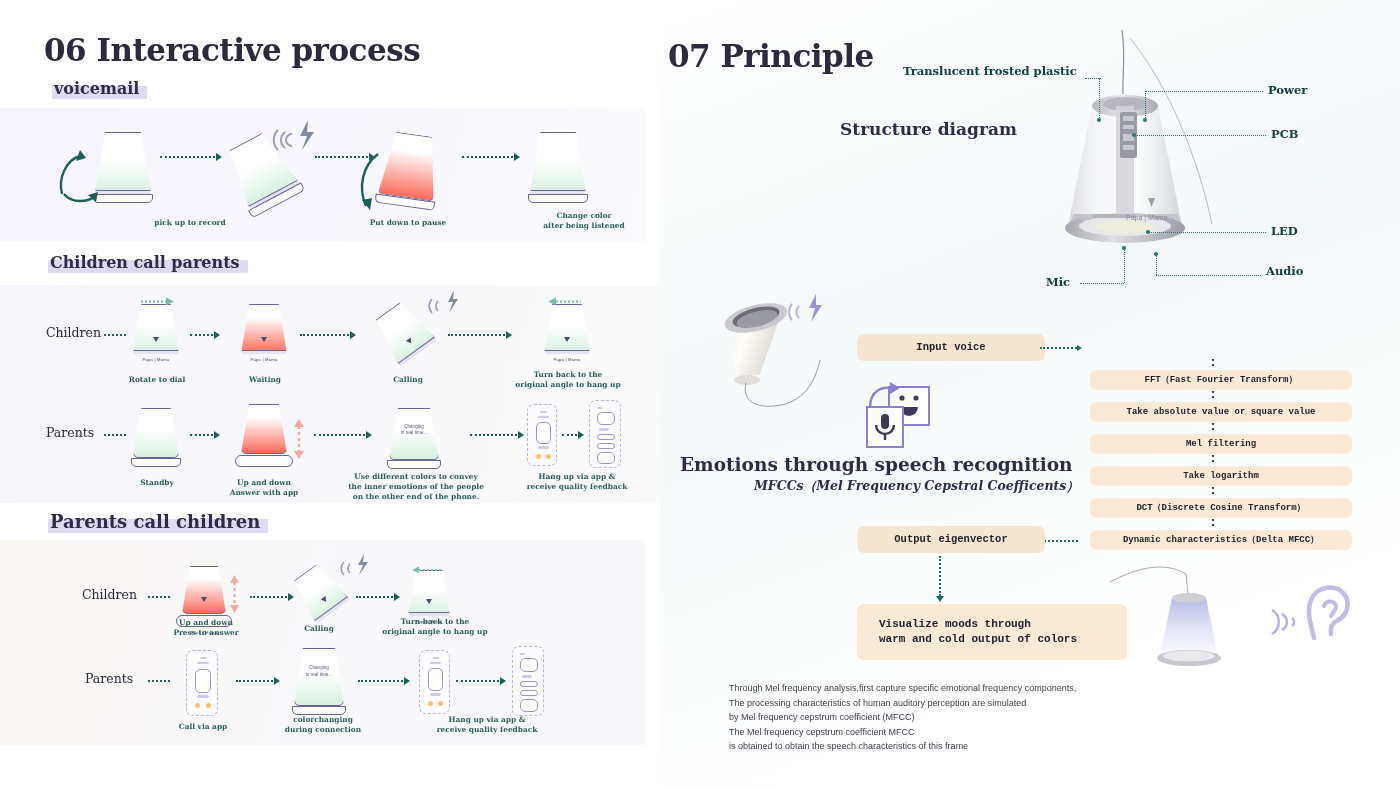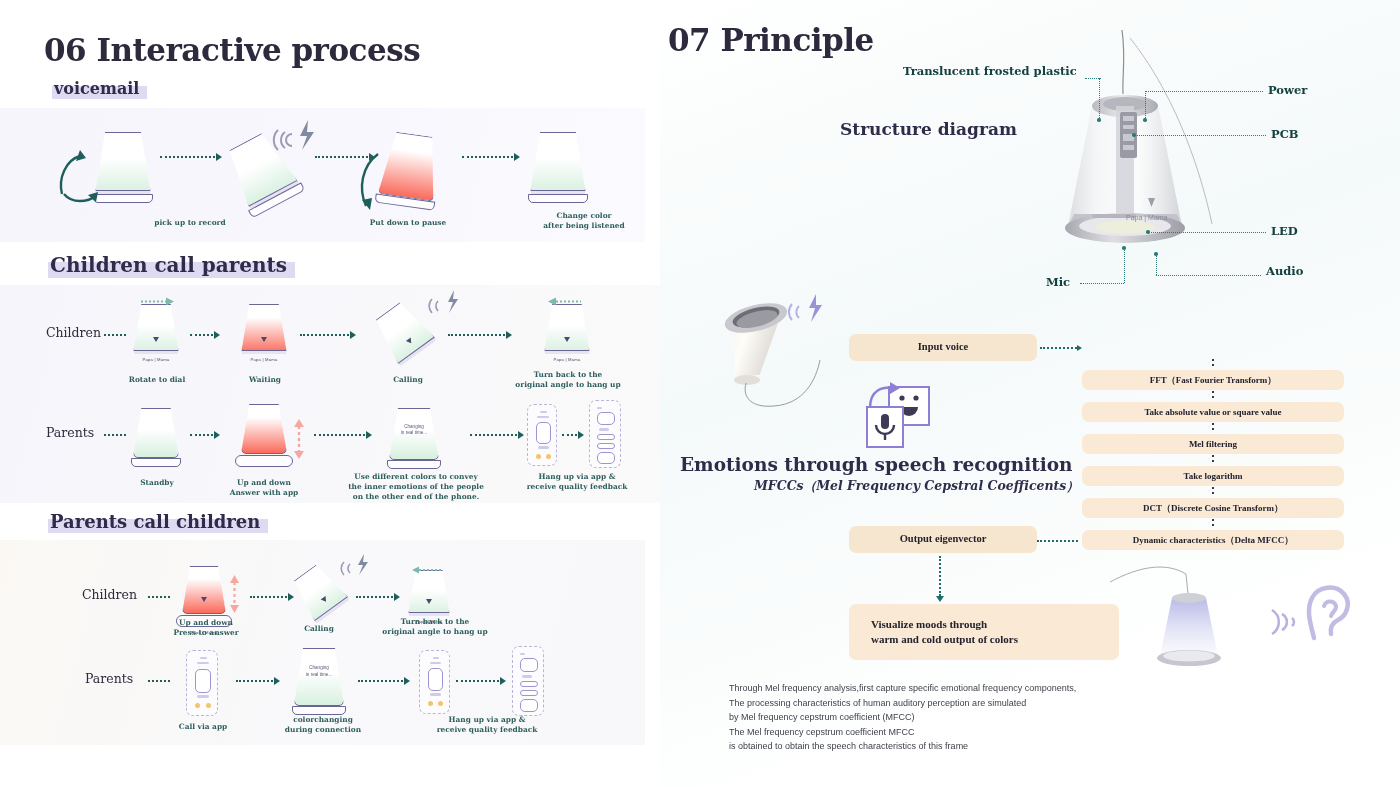--- a/index.html
+++ b/index.html
@@ -15,42 +15,42 @@
   
   .left { position: absolute; left: 0; top: 0; width: 660px; height: 737px; }
 
   .sec-title {
     font-family: "DejaVu Serif", serif;
     font-weight: bold;
     color: #2e2a3d;
     letter-spacing: -0.5px;
   }
   #title-06 { position: absolute; left: 44px; top: 32px; font-size: 31px; }
-  #title-07 { position: absolute; left: 668px; top: 22px; font-size: 31px; }
+  #title-07 { position: absolute; left: 668px; top: 38px; font-size: 31px; }
 
   .hl {
     position: absolute;
     font-family: "DejaVu Serif", serif;
     font-weight: bold;
     color: #2f2b4a;
     white-space: nowrap;
     padding: 1px 8px 2px 2px;
   }
   .hl::before {
     content: "";
     position: absolute;
     left: 0; right: 0; bottom: 1px;
     height: 58%;
     background: #dedaf2;
     z-index: -1;
   }
   .hl > span { position: relative; z-index: 1; }
 
   #sub-voicemail { left: 52px; top: 78px; font-size: 16px; }
-  #sub-children { left: 48px; top: 252px; font-size: 20px; }
+  #sub-children { left: 48px; top: 252px; font-size: 16px; }
   #sub-parents  { left: 48px; top: 510px; font-size: 18px; }
 
   .panel { position: absolute; }
   #panel-voicemail { left: 0; top: 108px; width: 645px; height: 134px;
      background: linear-gradient(100deg,#f6f5fc 0%, #f8f7fd 55%, #fbfafd 100%); }
   #panel-children  { left: 0; top: 285px; width: 666px; height: 218px;
      background: linear-gradient(105deg,#f6f5fb 0%, #f8f8fb 50%, #fafaf9 100%); }
   #panel-parents   { left: 0; top: 540px; width: 645px; height: 205px;
      background: linear-gradient(105deg,#fbf8f4 0%, #f9f8fa 45%, #f8f8fb 100%); }
 
@@ -198,26 +198,27 @@
   .leader { position: absolute; border-top: 1.3px dotted #2d7a78; height: 0; }
   .leaderv { position: absolute; border-left: 1.3px dotted #2d7a78; width: 0; }
   .pin { position: absolute; width: 3.6px; height: 3.6px; border-radius: 50%; background: #2d7a78; }
 
   
   .fbox {
     position: absolute;
     background: #fae9d5;
     border-radius: 7px;
     display: flex; align-items: center; justify-content: center;
-    font-family: Liberation Serif, serif;
+    font-family: Liberation Mono, monospace;
     font-weight: bold;
     color: #22222e;
     text-align: center;
     line-height: 1.4;
     white-space: pre-line;
+    margin-left: 8px;
   }
   .fbox.step { font-size: 9px; }
   .fbox.io { font-size: 10.5px; background: #f7e6cf; }
   .fbox.vis { font-size: 11px; justify-content: flex-start; padding-left: 22px; text-align: left; }
 
   .vdots {
     position: absolute;
     border-left: 2.2px dotted #3a3a48;
     height: 7px;
   }

